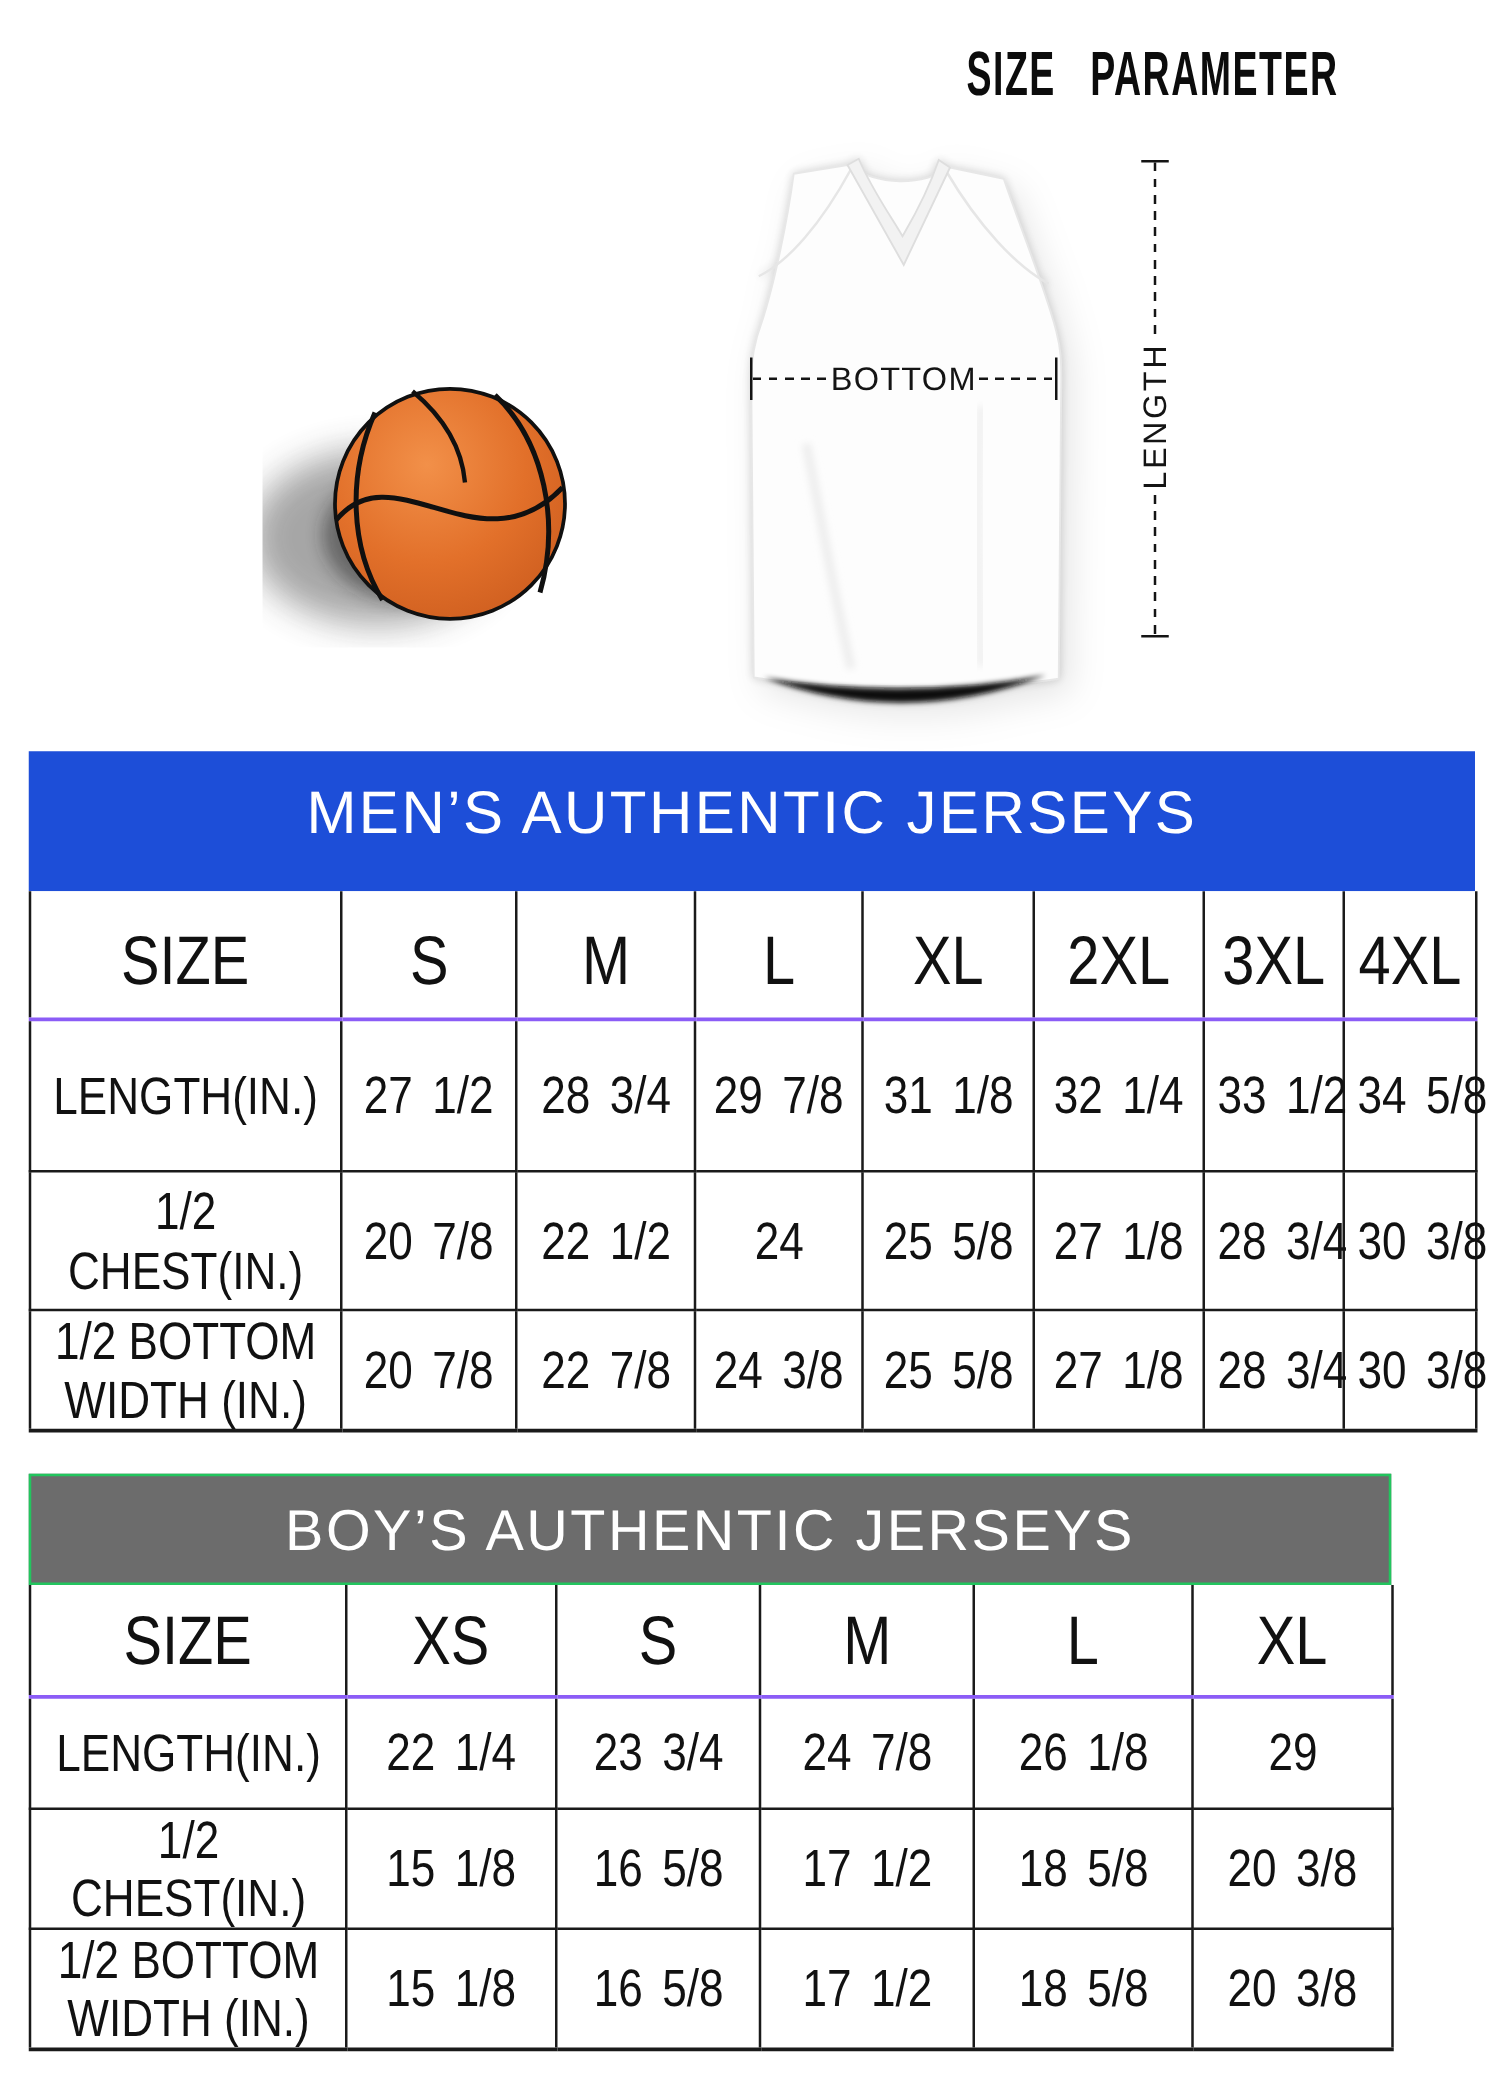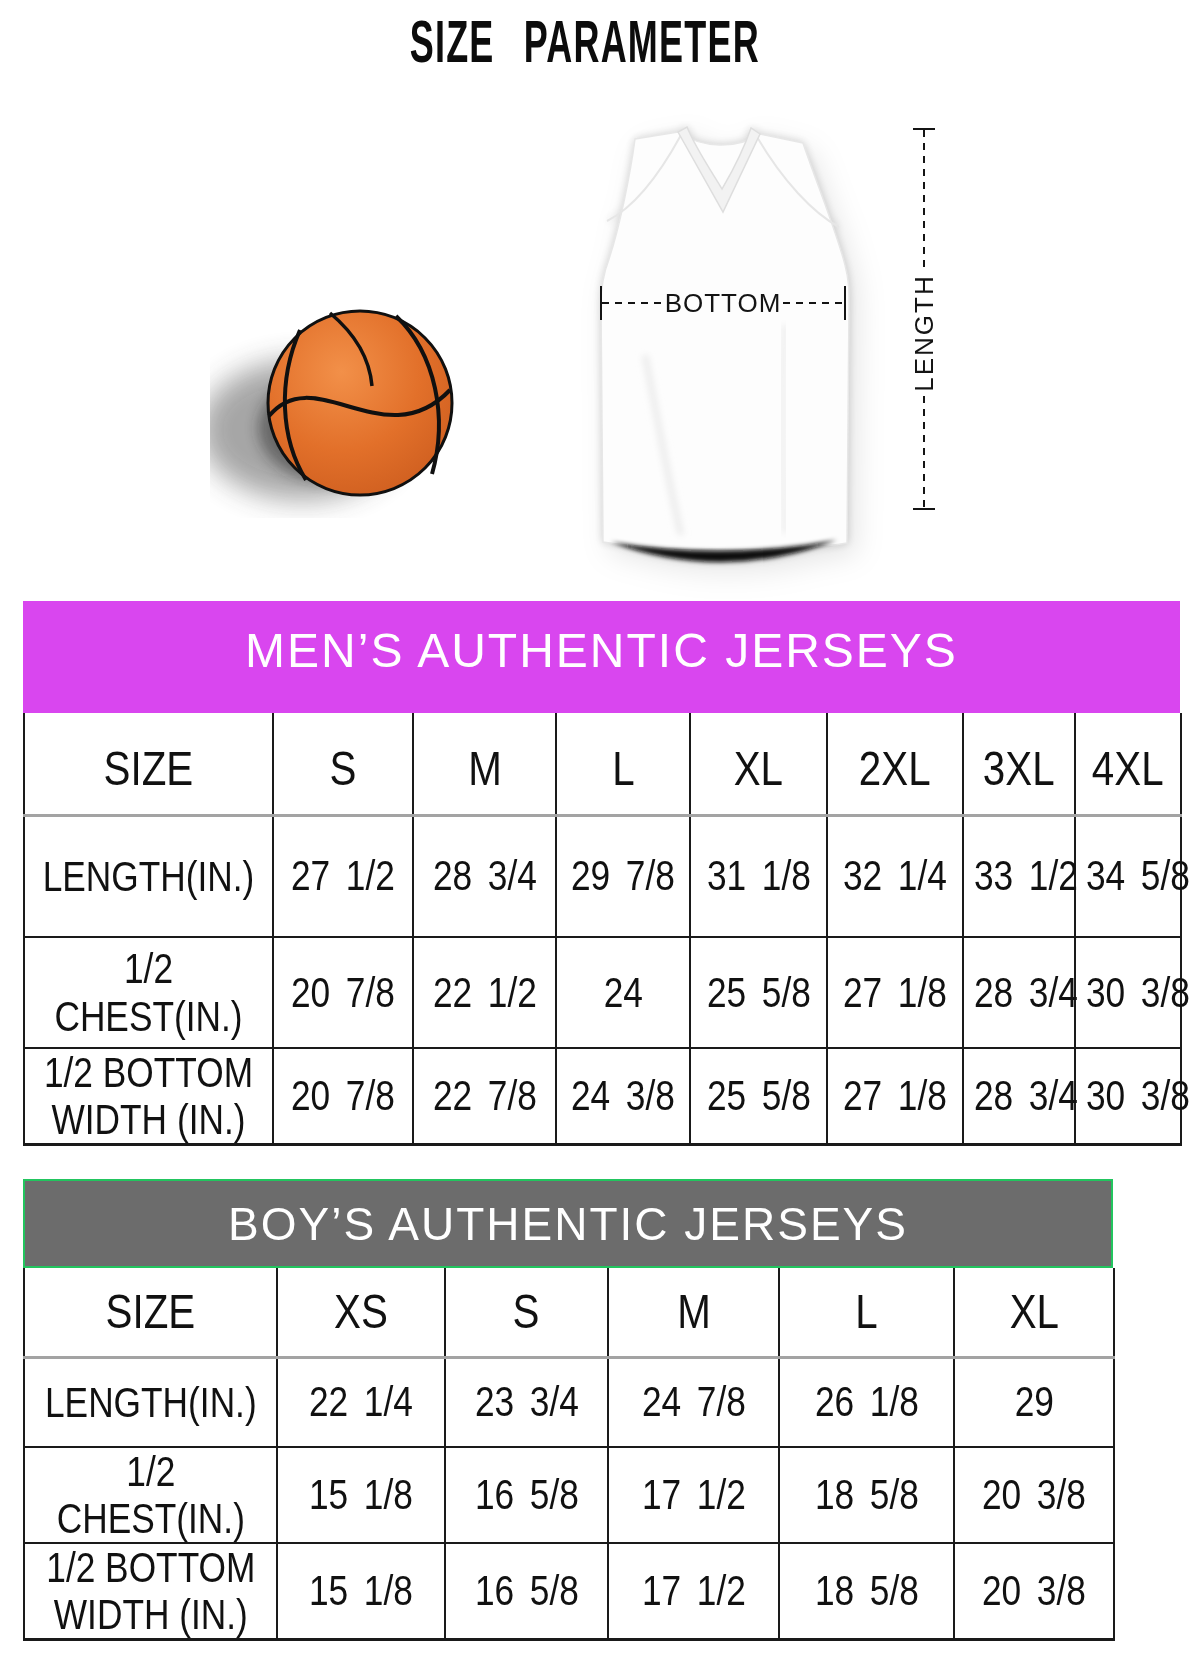--- a/index.html
+++ b/index.html
@@ -1,21 +1,21 @@
 <!DOCTYPE html>
 <html><head>
 <meta charset="utf-8">
 <style>
   html,body{margin:0;padding:0;background:#ffffff;}
   .page{position:relative;width:1200px;height:1675px;background:#fff;overflow:hidden;
         font-family:"Liberation Sans",sans-serif;color:#111;}
 
   
-  .main-title{position:absolute;top:12px;left:0;width:1170px;text-align:center;
-              font-size:60px;font-weight:bold;line-height:1;color:#0c0c0c;white-space:nowrap;}
+  .main-title{position:absolute;top:34px;left:0;width:1170px;text-align:right;
+              font-size:50px;font-weight:bold;line-height:1;color:#0c0c0c;white-space:nowrap;}
   .main-title .squeeze{display:inline-block;transform:scaleX(0.60);transform-origin:50% 50%;
               letter-spacing:2px;word-spacing:30px;}
 
   
   .ball-svg{position:absolute;left:210px;top:268px;width:270px;height:250px;}
   .jersey-svg{position:absolute;left:545px;top:115px;width:360px;height:455px;
               filter:drop-shadow(0 0 4px rgba(0,0,0,.16)) drop-shadow(8px 10px 14px rgba(0,0,0,.10));}
 
   .chest{position:absolute;left:600px;top:286px;width:246px;height:34px;display:flex;align-items:center;}
   .vtick{width:2px;height:34px;background:#141414;flex:0 0 auto;}
@@ -28,31 +28,31 @@
   .vdash.top{height:140px;}
   .vdash.bot{height:112px;}
   .length-label-box{position:relative;width:40px;height:126px;}
   .length-label-box .rot{position:absolute;top:50%;left:50%;
       transform:translate(-50%,-50%) rotate(-90deg);white-space:nowrap;
       font-size:26px;letter-spacing:2px;color:#141414;}
 
   
   .band{position:absolute;color:#fff;display:flex;align-items:center;justify-content:center;
         font-size:48px;letter-spacing:2px;box-sizing:border-box;}
-  #mens-band{left:23px;top:601px;width:1157px;height:112px;background:#d946ef;padding-bottom:14px;}
+  #mens-band{left:23px;top:601px;width:1157px;height:112px;background:#1d4ed8;padding-bottom:14px;}
   #boys-band{left:23px;top:1179px;width:1090px;height:89px;background:#6c6c6c;
              border:2px solid #22c55e;font-size:46px;}
 
   
   table.size-table{position:absolute;border-collapse:collapse;table-layout:fixed;background:#fff;}
   #mens{left:23px;top:713px;width:1157px;}
   #boys{left:23px;top:1268px;width:1090px;}
   .size-table th,.size-table td{border:2px solid #1a1a1a;padding:0;text-align:center;
         vertical-align:middle;font-weight:normal;overflow:visible;}
-  .size-table thead th{border-top:none;border-bottom:3px solid #a3a3a3;font-size:48px;}
+  .size-table thead th{border-top:none;border-bottom:3px solid #8b5cf6;font-size:55px;}
   .size-table tbody tr:last-child th,.size-table tbody tr:last-child td{border-bottom:3px solid #1a1a1a;}
   .size-table th.lbl{font-size:42px;line-height:1.12;}
   .size-table td.val{font-size:42px;}
   #mens tr.hr{height:102px;} #mens tr.r1{height:122px;} #mens tr.r2{height:111px;} #mens tr.r3{height:81px;}
   #boys tr.hr{height:89px;}  #boys tr.r1{height:90px;}  #boys tr.r2{height:83px;}  #boys tr.r3{height:77px;}
   #mens thead th{padding-top:10px;}
 
   .cnd{display:inline-block;transform:scaleX(0.84);transform-origin:50% 50%;white-space:nowrap;}
   .cnd.lblc{white-space:normal;width:117%;margin-left:-8.5%;}
   .cnd.num{word-spacing:7px;}

